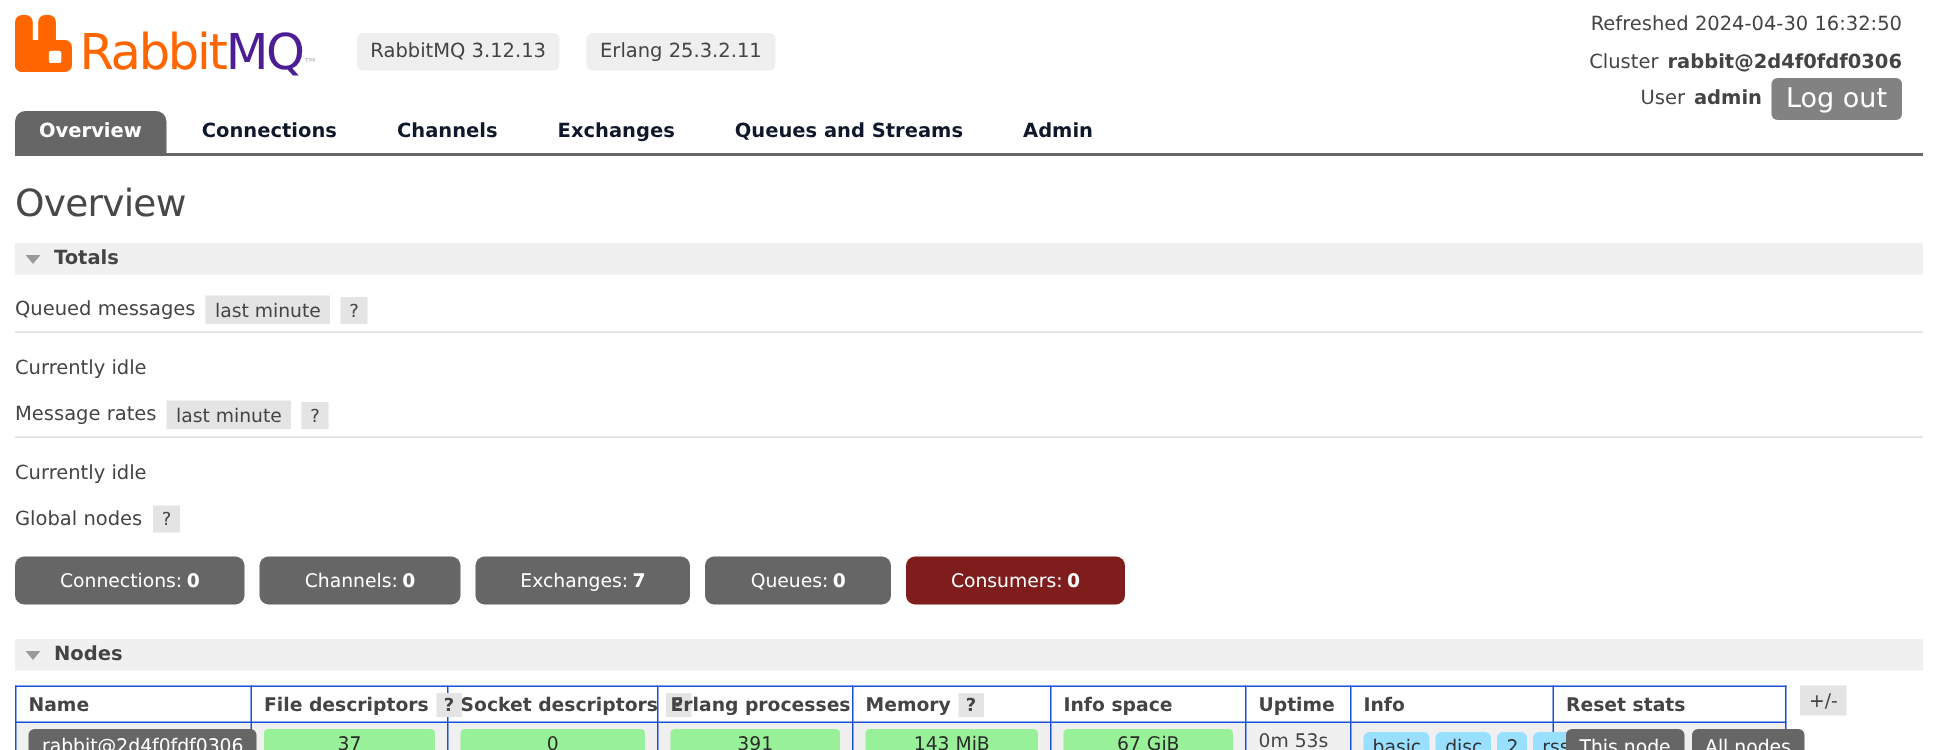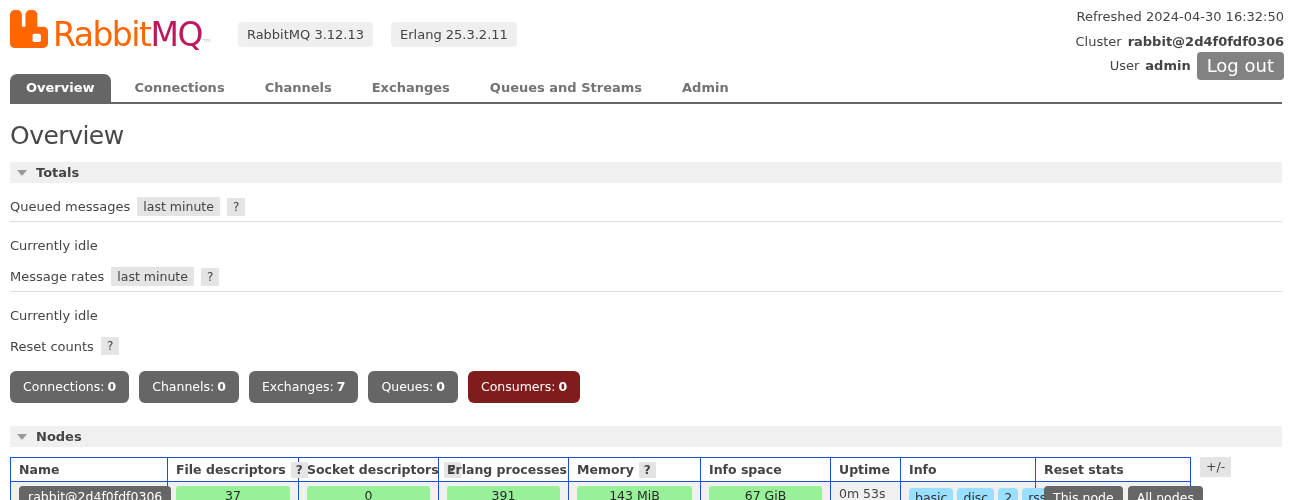--- a/index.html
+++ b/index.html
@@ -10,43 +10,43 @@
     font-family: "DejaVu Sans", "Liberation Sans", sans-serif;
     font-size: 12px;
   }
   
   .header { position: relative; height: 76px; padding: 6px 10px 0; }
   .logo-row { display: flex; align-items: flex-end; padding-top: 2px; }
   .logo { display: flex; align-items: flex-end; gap: 5px; text-decoration: none; cursor: pointer; }
   .logo svg { display: block; }
   .logo-text { font-size: 33px; letter-spacing: -1.5px; line-height: 0.95; white-space: nowrap; }
   .logo-rabbit { color: #ff6600; }
-  .logo-mq { color: #be185d; text-align: center; }
+  .logo-mq { color: #4c1d95; text-align: center; }
   .logo-tm { color: #bcbcbc; font-size: 10px; letter-spacing: 0; }
   .version-badge { background: #efefef; border-radius: 4px; padding: 5px 9px; font-size: 13px; color: #444; margin-bottom: 3px; white-space: nowrap; }
   .version-badge.first { margin-left: 26px; }
   .version-badge + .version-badge { margin-left: 18px; }
 
-  .top-right { position: absolute; top: 5px; right: 8px; text-align: right; font-size: 13px; z-index: 5; }
+  .top-right { position: absolute; top: 5px; right: 24px; text-align: right; font-size: 13px; z-index: 5; }
   .tr-line { display: flex; justify-content: flex-end; align-items: center; gap: 6px; margin-bottom: 3px; height: 23px; }
   .tr-line.text-line { height: 20px; }
   select {
     font-family: inherit; font-size: 13px; color: #222;
     border: 1px solid #555; border-radius: 2px; background: #fff;
     height: 22px; padding: 1px 2px;
   }
   .logout-btn {
     background: #828282; color: #fff; border: none; border-radius: 4px;
     padding: 3px 10px 4px; font-size: 18px; font-family: inherit; cursor: pointer;
   }
 
   
   .tabs { margin: 0 10px; border-bottom: 2px solid #666; display: flex; align-items: flex-end; height: 28px; }
   .tab {
-    font-weight: bold; font-size: 13px; color: #737373; padding: 6px 16px 7px;
+    font-weight: bold; font-size: 13px; color: #0f172a; padding: 6px 16px 7px;
     cursor: pointer; white-space: nowrap; margin-right: 8px;
   }
   .tab.active { background: #666; color: #fff; border-radius: 7px 7px 0 0; }
 
   
   main { padding: 0 10px; }
   h1.page-title { font-size: 25px; font-weight: normal; color: #484848; margin: 17px 0 12px; letter-spacing: -0.5px; }
 
   .section-bar {
     background: #f0f0f0; display: flex; align-items: center; gap: 9px;
@@ -56,21 +56,21 @@
 
   .stat-line { display: flex; align-items: center; gap: 7px; font-size: 13px; margin-top: 14px; }
   .mini-badge { background: #e4e4e4; padding: 2px 6px; font-size: 12.5px; cursor: pointer; }
   .help-badge { background: #e4e4e4; padding: 2px 6px; font-size: 12px; cursor: pointer; }
   hr.rule { border: none; border-top: 1px solid #ddd; margin: 5px 0 0; }
   .idle { font-size: 13px; margin-top: 16px; }
 
   .counts-row { display: flex; gap: 10px; margin-top: 16px; }
   .count-btn {
     background: #666; color: #fff; border: none; border-radius: 6px;
-    padding: 8px 13px 9px; font-size: 12.5px; font-family: inherit; cursor: pointer; white-space: nowrap;
+    padding: 8px 30px 9px; font-size: 12.5px; font-family: inherit; cursor: pointer; white-space: nowrap;
   }
   .count-btn b { margin-left: 3px; }
   .count-btn.muted { background: #7f1d1d; }
 
   .nodes-bar { margin-top: 23px; }
 
   
   .table-wrap { display: flex; align-items: flex-start; gap: 9px; margin-top: 10px; }
   table.nodes { border-collapse: collapse; table-layout: fixed; width: 1180px; font-size: 12.5px; border: 1px solid #ccc; }
   table.nodes th, table.nodes td { border: 1px solid #1d4ed8; padding: 4px 8px; text-align: left; vertical-align: top; }
@@ -149,21 +149,21 @@
 
   <div class="stat-line">
     <span>Message rates</span>
     <span class="mini-badge">last minute</span>
     <span class="help-badge">?</span>
   </div>
   <hr class="rule">
   <div class="idle">Currently idle</div>
 
   <div class="stat-line">
-    <span>Reset counts</span>
+    <span>Global nodes</span>
     <span class="help-badge">?</span>
   </div>
 
   <div class="counts-row">
     <button class="count-btn"><span>Connections:</span><b>0</b></button>
     <button class="count-btn"><span>Channels:</span><b>0</b></button>
     <button class="count-btn"><span>Exchanges:</span><b>7</b></button>
     <button class="count-btn"><span>Queues:</span><b>0</b></button>
     <button class="count-btn muted"><span>Consumers:</span><b>0</b></button>
   </div>

